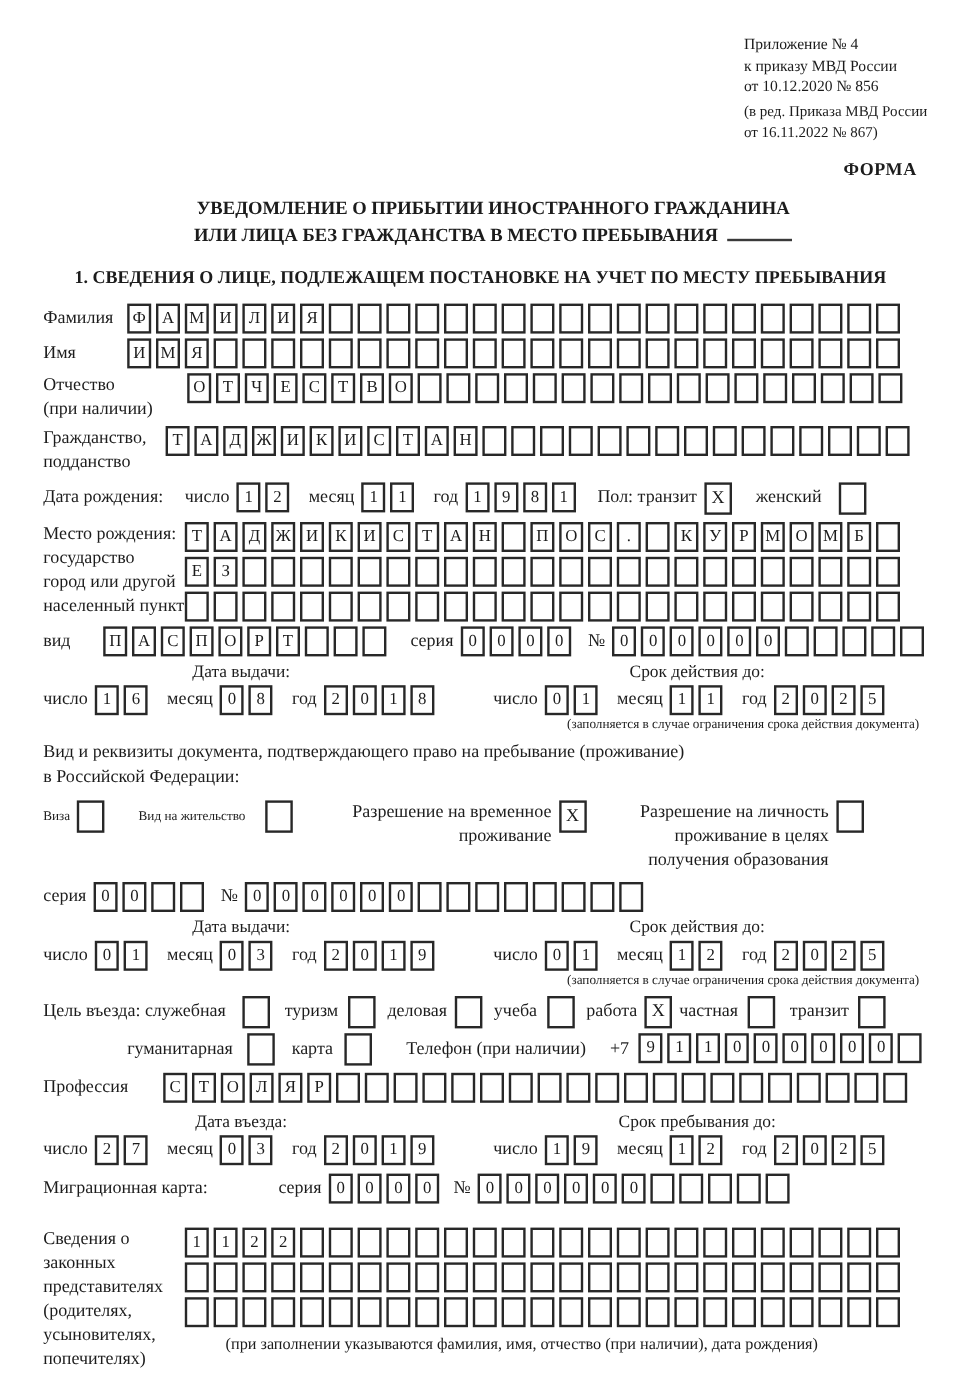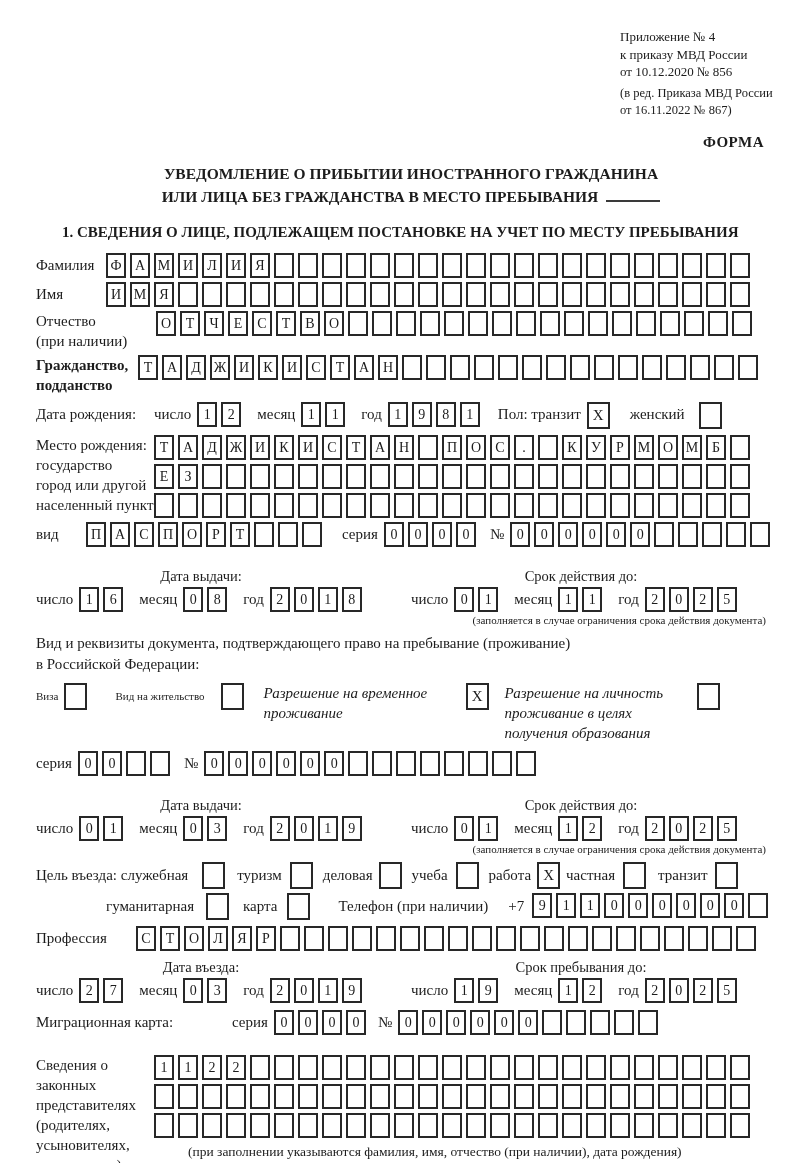--- a/index.html
+++ b/index.html
@@ -22,53 +22,53 @@
   .dlabel { font-size:15px; line-height:25px; flex:none; }
 
   .cells { display:flex; flex:none; }
   .cell { flex:none; width:20px; height:25px; border:2px solid #282828; margin-right:4px;
           display:flex; align-items:center; justify-content:center; font-size:14px; }
   .checkbox { flex:none; width:23px; height:27px; border:2px solid #282828;
           display:flex; align-items:center; justify-content:center; font-size:15px; }
 
   .lw-fam { width:70px; }
   .lw-pat { width:120px; }
-  .lw-cit { width:102px;font-weight:bold; }
+  .lw-cit { width:102px; }
   .lw-place { width:118px; }
   .lw-vid { width:50px; }
   .lw-prof { width:100px; }
   .lw-rep { width:118px; }
   .lw-mig { width:168px; }
 
   .ml6{margin-left:6px;} .ml8{margin-left:8px;} .ml10{margin-left:10px;}
   .ml12{margin-left:12px;} .ml14{margin-left:14px;} .ml16{margin-left:16px;}
   .ml20{margin-left:20px;} .ml28{margin-left:28px;} .mr6{margin-right:6px;}
 
   .stack-rows .cells { margin-top:0; }
   .stack-rows .cells + .cells { margin-top:4px; }
 
   .doc-heading { text-align:center; font-weight:bold; font-size:14.5px; margin-top:6px; }
 
-  .two-col { display:flex; margin-top:21px; }
+  .two-col { display:flex; margin-top:5px; }
   .col-left { flex:0 0 375px; }
   .col-right { flex:1; }
   .dg-heading { text-align:center; font-size:14.5px; line-height:17px; }
   .col-left .dg-heading { width:330px; }
   .col-right .dg-heading { width:340px; }
   .date-row { display:flex; margin-top:2px; }
   .date-row .dlabel { margin-right:6px; }
   .date-row .grp { margin-left:12px; display:flex; }
 
   .note { font-size:11px; text-align:right; margin:2px 20px 0 0; }
 
   .stay-heading { font-size:15px; line-height:21px; margin-top:7px; }
 
   .permit-row { display:flex; align-items:flex-start; margin-top:8px; }
   .permit-label { font-size:11px; line-height:27px; flex:none; }
-  .permit-multiline { font-size:15px; line-height:20px; text-align:left; flex:none;font-style:italic; }
+  .permit-multiline { font-size:15px; line-height:20px; text-align:right; flex:none; }
   .pm-temp { width:196px; }
   .pm-edu { width:186px; }
 
   .opt-label { font-size:15px; line-height:27px; flex:none; }
   .purpose-row2 { margin-left:70px; }
 
   .rep-right .cells + .cells { margin-top:4px; }
   .bottom-note { font-size:13.5px; margin:6px 0 0 170px; }
 </style>
 </head>

